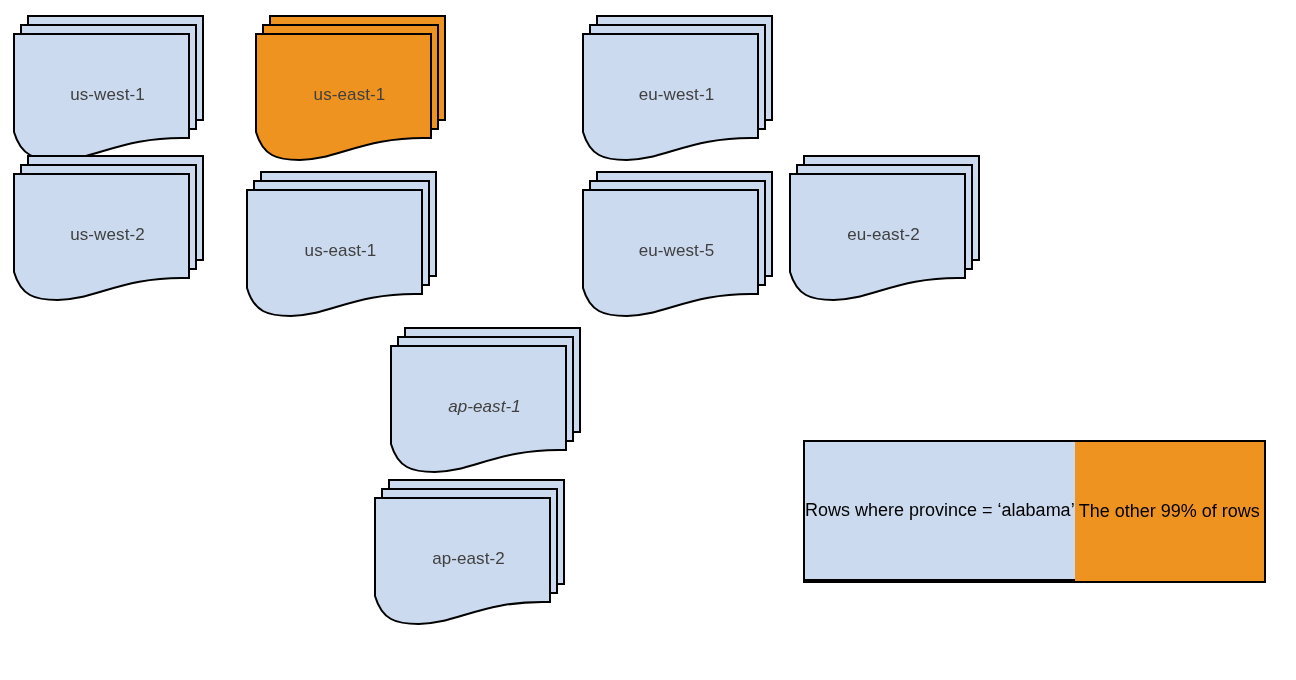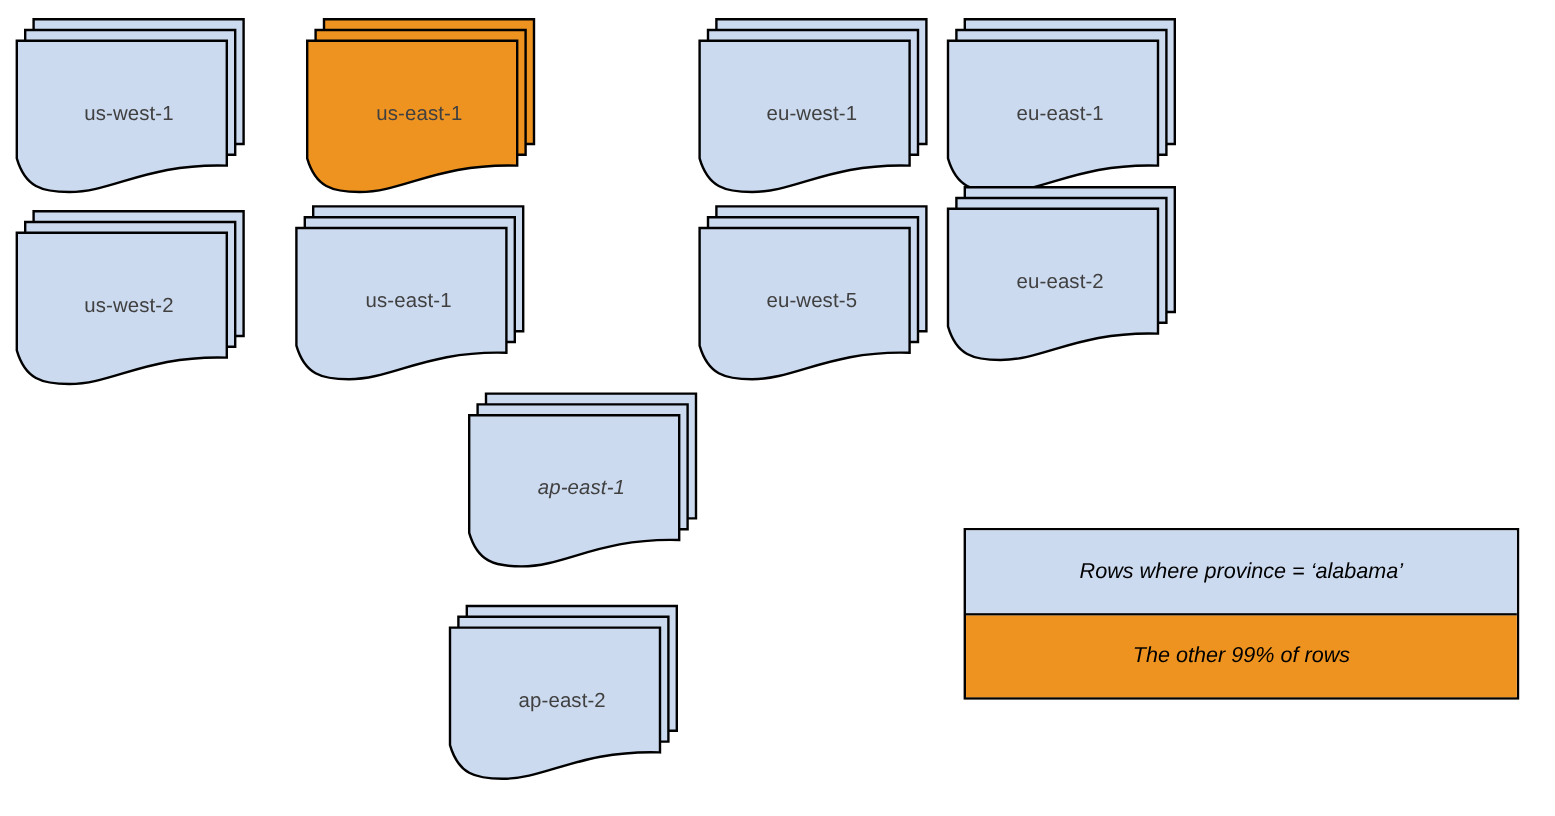--- a/index.html
+++ b/index.html
@@ -50,22 +50,21 @@
     white-space: nowrap;
     pointer-events: none;
   }
 
   
   .legend {
     position: absolute;
     box-sizing: border-box;
     border: 2px solid #000000;
     display: flex;
-    flex-direction: column;
-    font-style: italic;
+    flex-direction: row;
   }
   .legend-row {
     box-sizing: border-box;
     flex: 1 1 0;
     display: flex;
     align-items: center;
     justify-content: center;
     font-size: 18px;
     color: #000000;
     white-space: nowrap;
@@ -96,29 +95,21 @@
       <div class="stack-label" style="top: 18px;">us-east-1</div>
     </div>
     <div class="doc-stack" style="left: 583px; top: 16px;">
       <svg viewBox="0 0 215 155">
         <path d="M14,0 L189,0 L189,104 L14,104 Z" fill="#CCDAEF" stroke="#000000" stroke-width="2" stroke-linejoin="miter"></path>
         <path d="M7,9 L182,9 L182,113 L7,113 Z" fill="#CCDAEF" stroke="#000000" stroke-width="2" stroke-linejoin="miter"></path>
         <path d="M0,18 L175,18 L175,122 C108.5,120 80.5,144 43.75,144 C21,144 7,140 0,116 Z" fill="#CCDAEF" stroke="#000000" stroke-width="2" stroke-linejoin="miter"></path>
       </svg>
       <div class="stack-label" style="top: 18px;">eu-west-1</div>
     </div>
-    <div class="doc-stack" style="left: 790px; top: 16px;">
-      <svg viewBox="0 0 215 155">
-        <path d="M14,0 L189,0 L189,104 L14,104 Z" fill="#CCDAEF" stroke="#000000" stroke-width="2" stroke-linejoin="miter"></path>
-        <path d="M7,9 L182,9 L182,113 L7,113 Z" fill="#CCDAEF" stroke="#000000" stroke-width="2" stroke-linejoin="miter"></path>
-        <path d="M0,18 L175,18 L175,122 C108.5,120 80.5,144 43.75,144 C21,144 7,140 0,116 Z" fill="#CCDAEF" stroke="#000000" stroke-width="2" stroke-linejoin="miter"></path>
-      </svg>
-      <div class="stack-label" style="top: 18px;">eu-east-1</div>
-    </div>
-    <div class="doc-stack" style="left: 14px; top: 176px;">
+    <div class="doc-stack" style="left: 14px; top: 156px;">
       <svg viewBox="0 0 215 155">
         <path d="M14,0 L189,0 L189,104 L14,104 Z" fill="#CCDAEF" stroke="#000000" stroke-width="2" stroke-linejoin="miter"></path>
         <path d="M7,9 L182,9 L182,113 L7,113 Z" fill="#CCDAEF" stroke="#000000" stroke-width="2" stroke-linejoin="miter"></path>
         <path d="M0,18 L175,18 L175,122 C108.5,120 80.5,144 43.75,144 C21,144 7,140 0,116 Z" fill="#CCDAEF" stroke="#000000" stroke-width="2" stroke-linejoin="miter"></path>
       </svg>
       <div class="stack-label" style="top: 18px;">us-west-2</div>
     </div>
     <div class="doc-stack" style="left: 247px; top: 172px;">
       <svg viewBox="0 0 215 155">
         <path d="M14,0 L189,0 L189,104 L14,104 Z" fill="#CCDAEF" stroke="#000000" stroke-width="2" stroke-linejoin="miter"></path>
@@ -144,21 +135,21 @@
       <div class="stack-label" style="top: 18px;">eu-east-2</div>
     </div>
     <div class="doc-stack" style="left: 391px; top: 328px; font-style: italic;">
       <svg viewBox="0 0 215 155">
         <path d="M14,0 L189,0 L189,104 L14,104 Z" fill="#CCDAEF" stroke="#000000" stroke-width="2" stroke-linejoin="miter"></path>
         <path d="M7,9 L182,9 L182,113 L7,113 Z" fill="#CCDAEF" stroke="#000000" stroke-width="2" stroke-linejoin="miter"></path>
         <path d="M0,18 L175,18 L175,122 C108.5,120 80.5,144 43.75,144 C21,144 7,140 0,116 Z" fill="#CCDAEF" stroke="#000000" stroke-width="2" stroke-linejoin="miter"></path>
       </svg>
       <div class="stack-label" style="top: 18px;">ap-east-1</div>
     </div>
-    <div class="doc-stack" style="left: 375px; top: 505px;">
+    <div class="doc-stack" style="left: 375px; top: 480px;">
       <svg viewBox="0 0 215 155">
         <path d="M14,0 L189,0 L189,104 L14,104 Z" fill="#CCDAEF" stroke="#000000" stroke-width="2" stroke-linejoin="miter"></path>
         <path d="M7,9 L182,9 L182,113 L7,113 Z" fill="#CCDAEF" stroke="#000000" stroke-width="2" stroke-linejoin="miter"></path>
         <path d="M0,18 L175,18 L175,122 C108.5,120 80.5,144 43.75,144 C21,144 7,140 0,116 Z" fill="#CCDAEF" stroke="#000000" stroke-width="2" stroke-linejoin="miter"></path>
       </svg>
       <div class="stack-label" style="top: 18px;">ap-east-2</div>
     </div>
     <div class="legend" style="left: 803px; top: 440px; width: 463px; height: 143px;">
       <div class="legend-row top" style="background: rgb(204, 218, 239);">
         <span>Rows where province = ‘alabama’</span>

